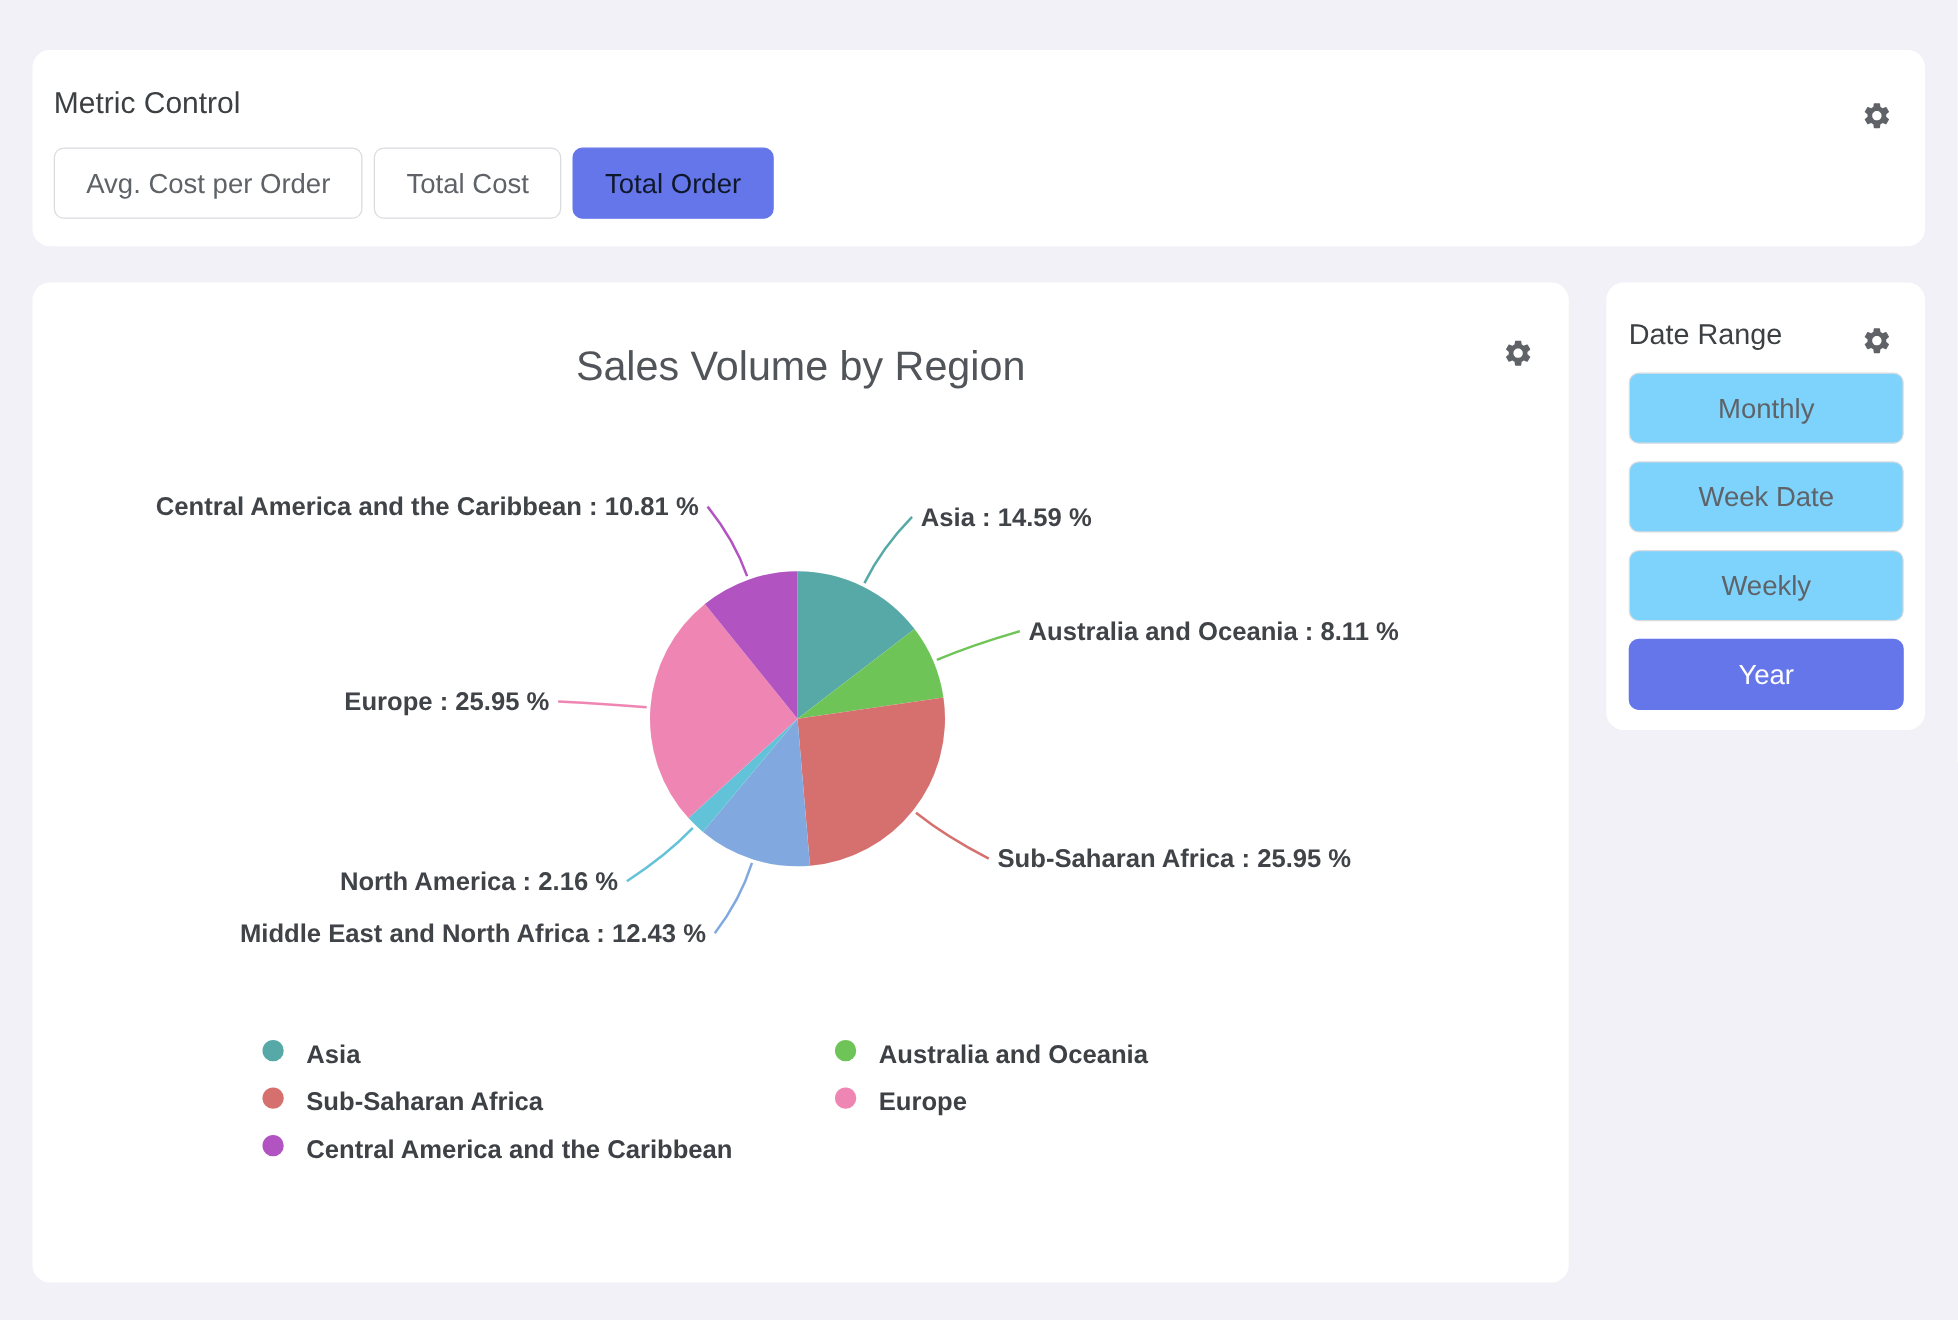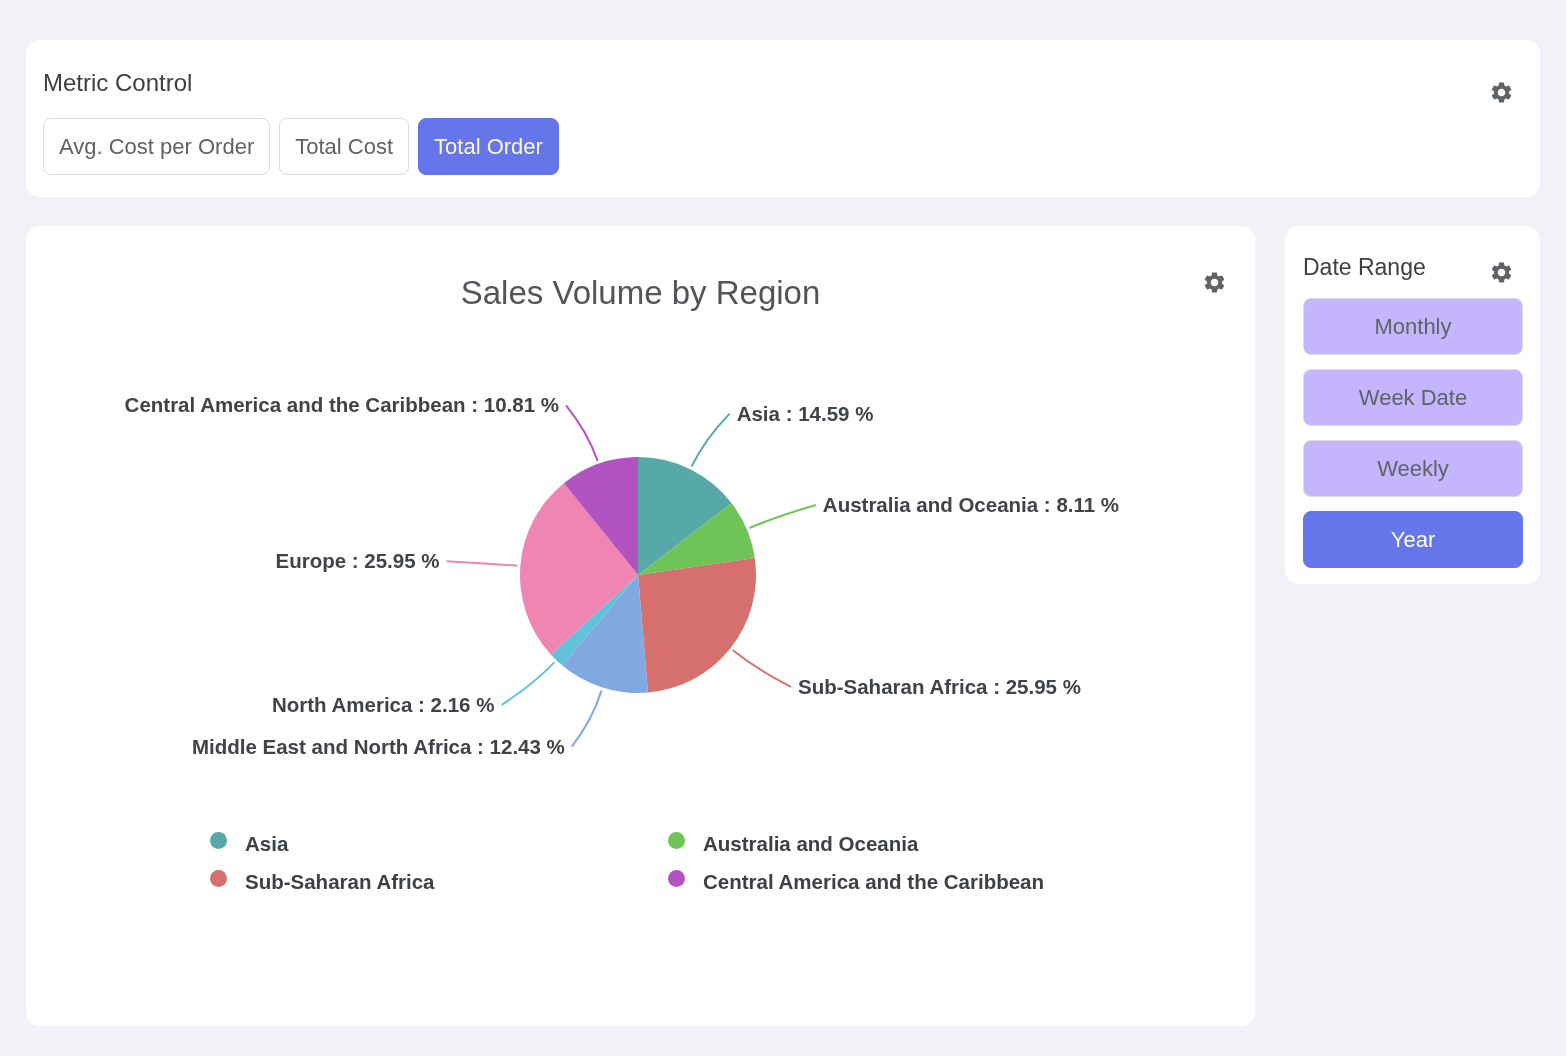--- a/index.html
+++ b/index.html
@@ -10,25 +10,25 @@
     font-family: "Liberation Sans", sans-serif;
   }
   .page { padding: 40px 26px 30px 26px; }
   .panel { background: #ffffff; border-radius: 14px; position: relative; }
 
   
   .metric-panel { width: 1514px; height: 157px; padding: 30px 26px 0 17px; }
   .panel-title { margin: 0; font-size: 24px; font-weight: 400; color: #3c4043; line-height: 1.1; }
   .btn-row { display: flex; gap: 9px; margin-top: 22px; }
   .pill-btn {
-    height: 57px; padding: 0 15px; font-size: 22px; color: #5f6368;
+    height: 57px; padding: 0 25px; font-size: 22px; color: #5f6368;
     background: #fff; border: 1px solid #dadce0; border-radius: 8px;
     font-family: inherit; cursor: pointer; white-space: nowrap;
   }
-  .pill-btn.selected { background: #6476e9; border-color: #6476e9; color: #fef9c3; }
+  .pill-btn.selected { background: #6476e9; border-color: #6476e9; color: #0f172a; }
 
   
   .gear { position: absolute; top: 40px; right: 26px; width: 25px; height: 25px; cursor: pointer; }
   .gear svg { width: 100%; height: 100%; fill: #5f6368; }
 
   
   .content-row { display: flex; align-items: flex-start; gap: 30px; margin-top: 29px; }
 
   
   .chart-panel { width: 1229px; height: 800px; }
@@ -42,21 +42,21 @@
   .legend-dot { width: 17px; height: 17px; border-radius: 50%; margin-right: 18px; flex: 0 0 auto; }
   .legend-label { font-size: 20.5px; font-weight: bold; color: #3d4045; }
 
   
   .date-panel { width: 255px; height: 358px; padding: 28px 17px 0 18px; }
   .date-panel .gear { top: 34px; right: 26px; }
   .date-title { margin: 0; font-size: 23px; font-weight: 400; color: #3c4043; }
   .date-btns { display: flex; flex-direction: column; gap: 14px; margin-top: 17px; }
   .date-btn {
     height: 57px; width: 100%; font-size: 22px; color: #5f6368;
-    background: #c4b5fd; border: 1px solid #dadce0; border-radius: 8px;
+    background: #7dd3fc; border: 1px solid #dadce0; border-radius: 8px;
     font-family: inherit; cursor: pointer;
   }
   .date-btn.selected { background: #6476e9; border-color: #6476e9; color: #ffffff; }
 </style>
 </head>
 <body>
 
 <div class="page">
 
   <section class="panel metric-panel">
@@ -112,20 +112,24 @@
           </div>
           <div class="legend-item">
             <span class="legend-dot" style="background: rgb(110, 196, 86);"></span>
             <span class="legend-label">Australia and Oceania</span>
           </div>
           <div class="legend-item">
             <span class="legend-dot" style="background: rgb(213, 112, 110);"></span>
             <span class="legend-label">Sub-Saharan Africa</span>
           </div>
           <div class="legend-item">
+            <span class="legend-dot" style="background: rgb(239, 133, 178);"></span>
+            <span class="legend-label">Europe</span>
+          </div>
+          <div class="legend-item">
             <span class="legend-dot" style="background: rgb(177, 83, 192);"></span>
             <span class="legend-label">Central America and the Caribbean</span>
           </div>
         </div>
     </section>
 
     <aside class="panel date-panel">
       <h2 class="date-title">Date Range</h2>
       <span class="gear">
         <svg viewBox="0 0 24 24">

